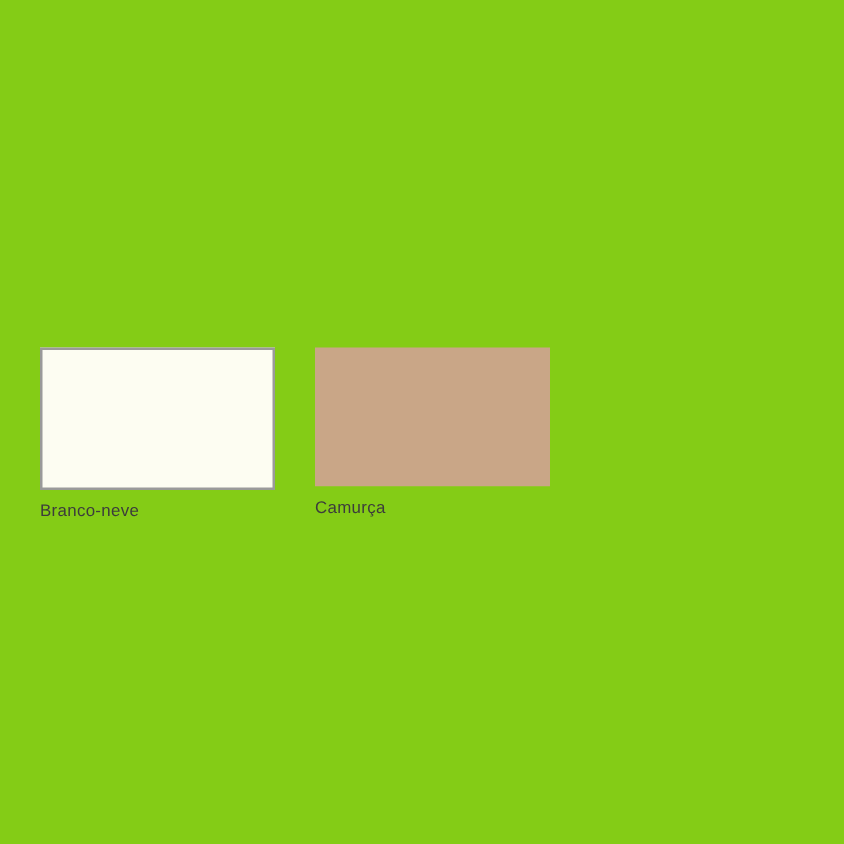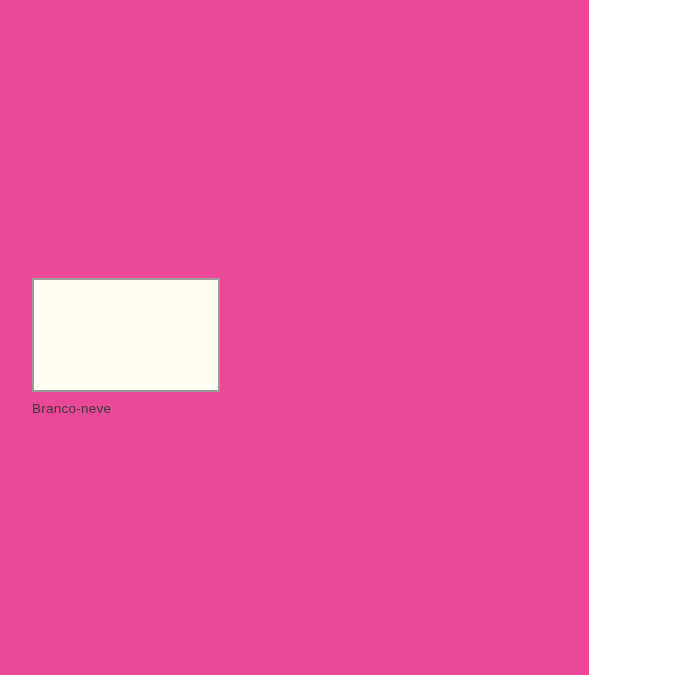--- a/index.html
+++ b/index.html
@@ -13,24 +13,23 @@
     background: #ffffff;
     font-family: "Liberation Sans", sans-serif;
     overflow: hidden;
     position: relative;
   }
 
   #swatch-board {
     position: absolute;
     left: 0;
     top: 0;
-    width: 577px;
+    width: 675px;
     height: 675px;
-    background: #ec4899;
-    padding-left: 12px;
+    background: #84cc16;
   }
 
   #swatch-row {
     position: absolute;
     left: 32px;
     top: 278px;
     width: 625px;
     height: 140px;
     display: flex;
     flex-direction: row;
@@ -71,16 +70,20 @@
 
 <div id="swatch-board">
 
   <div id="swatch-row">
 
     <div class="swatch-item">
       <div class="swatch-chip bordered" style="background-color: rgb(253, 253, 242); border-color: rgb(154, 154, 154);"></div>
       <div class="swatch-label" style="color: rgb(60, 60, 60);">Branco-neve</div>
     </div>
 
+    <div class="swatch-item">
+      <div class="swatch-chip" style="background-color: rgb(201, 166, 135);"></div>
+      <div class="swatch-label" style="color: rgb(60, 60, 60);">Camurça</div>
+    </div>
 
 
   </div>
 </div>
 
 </body></html>

